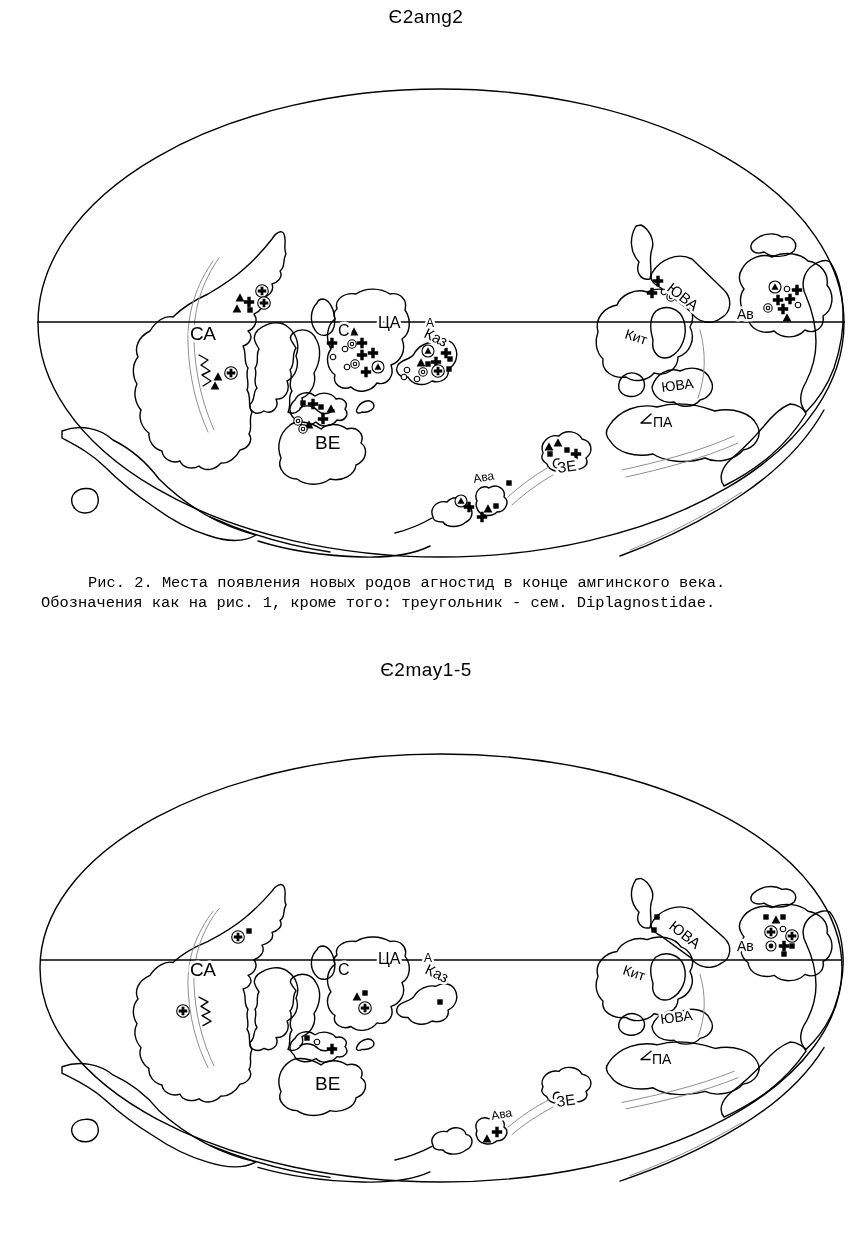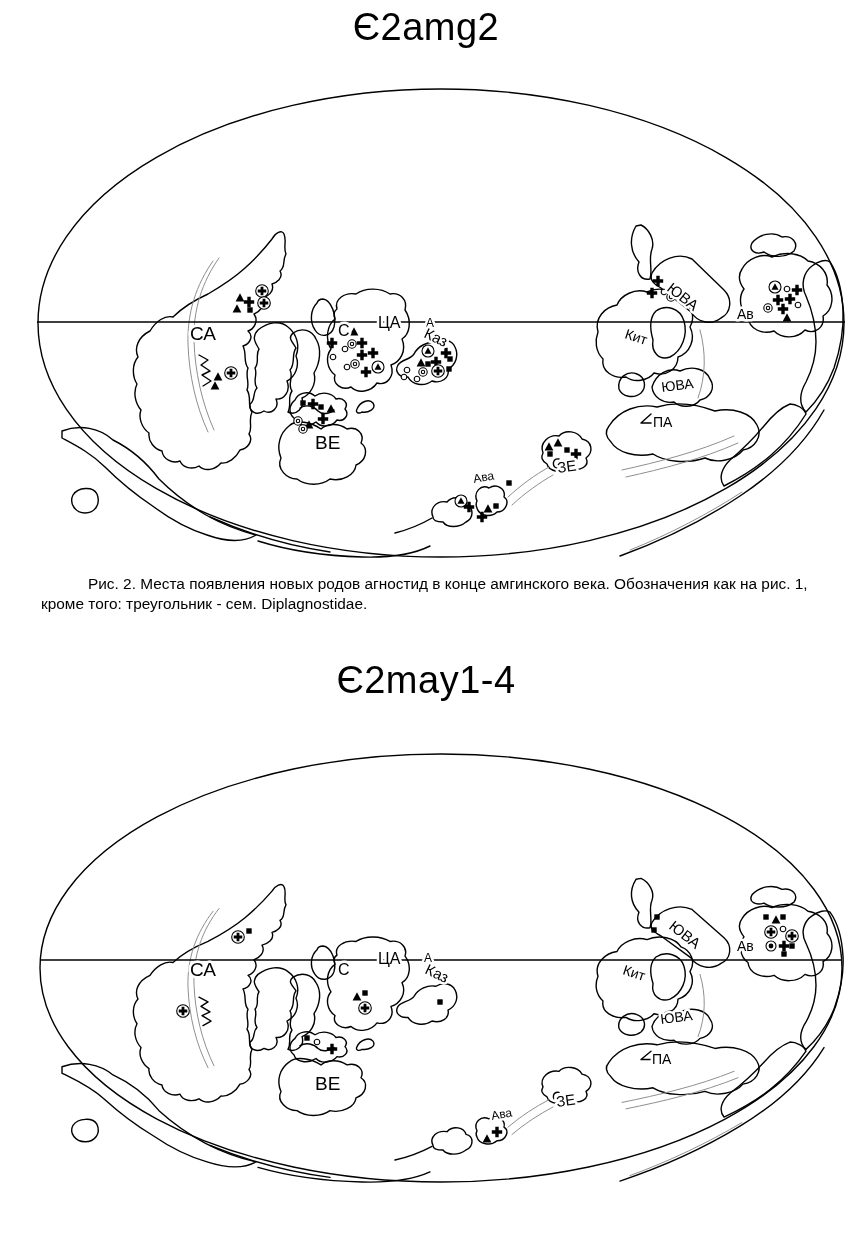--- a/index.html
+++ b/index.html
@@ -1,22 +1,22 @@
 <!DOCTYPE html>
 <html><head>
 <meta charset="utf-8">
 <style>
   html,body{margin:0;padding:0;background:#fff}
   .page{position:relative;width:852px;height:1236px;background:#fff;overflow:hidden;color:#000}
   .fig-title{position:absolute;left:0;width:852px;text-align:center;
-    font-family:"Liberation Sans",sans-serif;font-size:38px;font-weight:500;letter-spacing:.5px}
+    font-family:"Liberation Sans",sans-serif;font-size:19px;font-weight:500;letter-spacing:.5px}
   #title1{top:6px}
   #title2{top:659px}
   .caption{position:absolute;left:41px;width:778px;
-    font-family:Liberation Sans, sans-serif;font-size:15.4px;line-height:1.28;text-indent:47px}
+    font-family:Liberation Mono, monospace;font-size:15.4px;line-height:1.28;text-indent:47px}
   #cap2{top:574px}
   #cap3{top:1188px}
   svg#maps{position:absolute;left:0;top:0}
   .outline{fill:none;stroke:#000;stroke-width:1.4;stroke-linejoin:round;stroke-linecap:round}
   .thin{fill:none;stroke:#8f8f8f;stroke-width:1;stroke-linecap:round}
   .equator{stroke:#000;stroke-width:1.5}
   .maplabel{font-family:"Liberation Sans",sans-serif;font-weight:500;fill:#000;
     stroke:#fff;stroke-width:5px;paint-order:stroke;stroke-linejoin:round}
   .mfill{fill:#000;stroke:none}
   .mring{fill:#fff;stroke:#000;stroke-width:1.1}
@@ -430,14 +430,14 @@
         <text x="668" y="928" font-size="15" class="maplabel" transform="rotate(38 668 928)">ЮВА</text>
         <text x="737" y="951" font-size="14" class="maplabel">Ав</text>
         <text x="661" y="1024" font-size="14" class="maplabel" transform="rotate(-7 661 1024)">ЮВА</text>
         <text x="652" y="1064" font-size="14" class="maplabel">ПА</text>
         <text x="557" y="1107" font-size="15" class="maplabel" transform="rotate(-8 557 1107)">ЗЕ</text>
         <text x="492" y="1120" font-size="12" class="maplabel" transform="rotate(-10 492 1120)">Ава</text>
       </g>
     </svg>
   <div class="fig-title" id="title1">Є2amg2</div>
   <div class="caption" id="cap2">Рис. 2. Места появления новых родов агностид в конце амгинского века. Обозначения как на рис. 1, кроме того: треугольник - сем. Diplagnostidae.</div>
-  <div class="fig-title" id="title2">Є2may1-4</div>
+  <div class="fig-title" id="title2">Є2may1-5</div>
 </div>
 
 </body></html>

